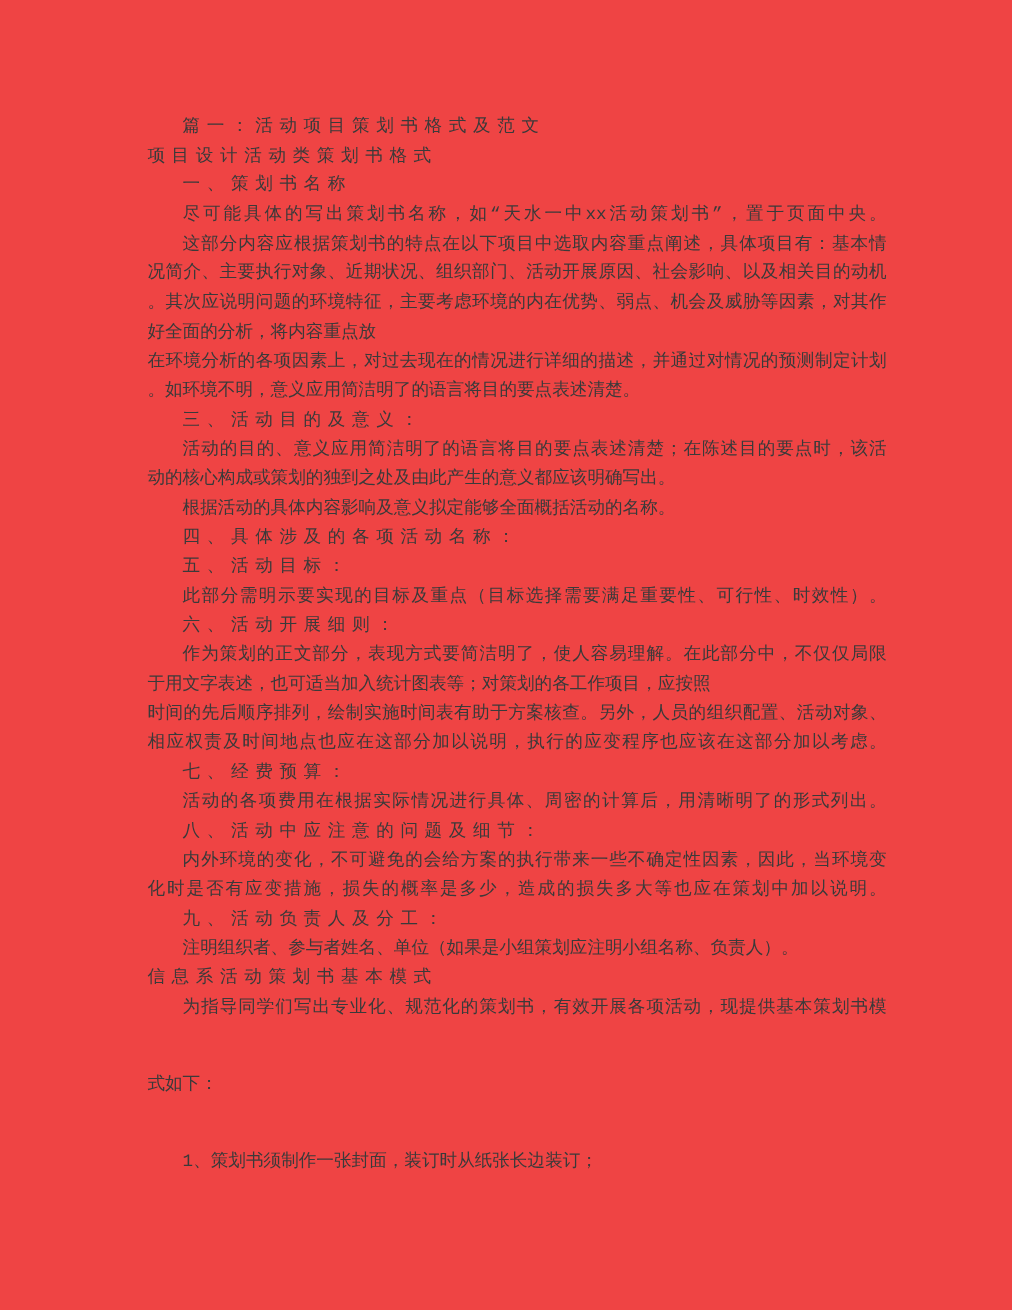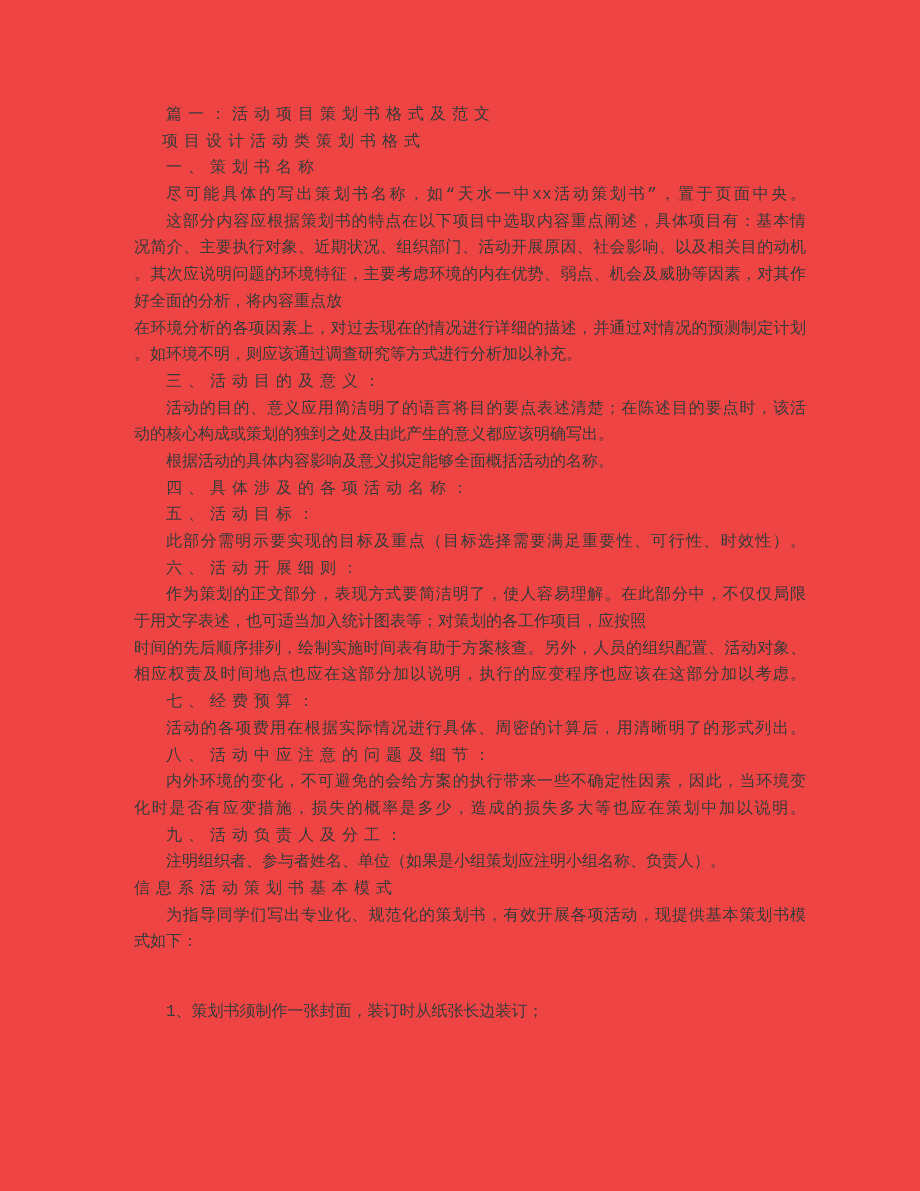--- a/index.html
+++ b/index.html
@@ -36,29 +36,29 @@
     text-align: justify;
     text-align-last: justify;
   }
 </style>
 </head>
 <body>
 
 <div class="page">
   <div class="content">
       <div class="line indent spaced" style="color: rgb(58, 58, 58);">篇一：活动项目策划书格式及范文</div>
-      <div class="line spaced" style="color: rgb(58, 58, 58); margin-left: 28px;">项目设计活动类策划书格式</div>
+      <div class="line spaced" style="color: rgb(58, 58, 58);">项目设计活动类策划书格式</div>
       <div class="line indent spaced" style="color: rgb(58, 58, 58);">一、策划书名称</div>
       <div class="line indent fill" style="color: rgb(58, 58, 58);">尽可能具体的写出策划书名称，如“天水一中xx活动策划书”，置于页面中央。</div>
       <div class="line indent fill" style="color: rgb(58, 58, 58);">这部分内容应根据策划书的特点在以下项目中选取内容重点阐述，具体项目有：基本情</div>
       <div class="line fill" style="color: rgb(58, 58, 58);">况简介、主要执行对象、近期状况、组织部门、活动开展原因、社会影响、以及相关目的动机</div>
       <div class="line fill" style="color: rgb(58, 58, 58);">。其次应说明问题的环境特征，主要考虑环境的内在优势、弱点、机会及威胁等因素，对其作</div>
       <div class="line" style="color: rgb(58, 58, 58);">好全面的分析，将内容重点放</div>
       <div class="line fill" style="color: rgb(58, 58, 58);">在环境分析的各项因素上，对过去现在的情况进行详细的描述，并通过对情况的预测制定计划</div>
-      <div class="line" style="color: rgb(58, 58, 58);">。如环境不明，则应该通过调查研究等方式进行分析加以补充。</div>
+      <div class="line" style="color: rgb(58, 58, 58);">。如环境不明，意义应用简洁明了的语言将目的要点表述清楚。</div>
       <div class="line indent spaced" style="color: rgb(58, 58, 58);">三、活动目的及意义：</div>
       <div class="line indent fill" style="color: rgb(58, 58, 58);">活动的目的、意义应用简洁明了的语言将目的要点表述清楚；在陈述目的要点时，该活</div>
       <div class="line" style="color: rgb(58, 58, 58);">动的核心构成或策划的独到之处及由此产生的意义都应该明确写出。</div>
       <div class="line indent" style="color: rgb(58, 58, 58);">根据活动的具体内容影响及意义拟定能够全面概括活动的名称。</div>
       <div class="line indent spaced" style="color: rgb(58, 58, 58);">四、具体涉及的各项活动名称：</div>
       <div class="line indent spaced" style="color: rgb(58, 58, 58);">五、活动目标：</div>
       <div class="line indent fill" style="color: rgb(58, 58, 58);">此部分需明示要实现的目标及重点（目标选择需要满足重要性、可行性、时效性）。</div>
       <div class="line indent spaced" style="color: rgb(58, 58, 58);">六、活动开展细则：</div>
       <div class="line indent fill" style="color: rgb(58, 58, 58);">作为策划的正文部分，表现方式要简洁明了，使人容易理解。在此部分中，不仅仅局限</div>
       <div class="line" style="color: rgb(58, 58, 58);">于用文字表述，也可适当加入统计图表等；对策划的各工作项目，应按照</div>
@@ -66,16 +66,16 @@
       <div class="line fill" style="color: rgb(58, 58, 58);">相应权责及时间地点也应在这部分加以说明，执行的应变程序也应该在这部分加以考虑。</div>
       <div class="line indent spaced" style="color: rgb(58, 58, 58);">七、经费预算：</div>
       <div class="line indent fill" style="color: rgb(58, 58, 58);">活动的各项费用在根据实际情况进行具体、周密的计算后，用清晰明了的形式列出。</div>
       <div class="line indent spaced" style="color: rgb(58, 58, 58);">八、活动中应注意的问题及细节：</div>
       <div class="line indent fill" style="color: rgb(58, 58, 58);">内外环境的变化，不可避免的会给方案的执行带来一些不确定性因素，因此，当环境变</div>
       <div class="line fill" style="color: rgb(58, 58, 58);">化时是否有应变措施，损失的概率是多少，造成的损失多大等也应在策划中加以说明。</div>
       <div class="line indent spaced" style="color: rgb(58, 58, 58);">九、活动负责人及分工：</div>
       <div class="line indent" style="color: rgb(58, 58, 58);">注明组织者、参与者姓名、单位（如果是小组策划应注明小组名称、负责人）。</div>
       <div class="line spaced" style="color: rgb(58, 58, 58);">信息系活动策划书基本模式</div>
       <div class="line indent fill" style="color: rgb(58, 58, 58);">为指导同学们写出专业化、规范化的策划书，有效开展各项活动，现提供基本策划书模</div>
-      <div class="line" style="color: rgb(58, 58, 58);">式如下：</div>
+      <div class="line" style="color: rgb(58, 58, 58); margin-top: 44px;">式如下：</div>
       <div class="line indent" style="color: rgb(58, 58, 58); margin-top: 43px;">1、策划书须制作一张封面，装订时从纸张长边装订；</div>
     </div>
 </div>
 
 </body></html>

